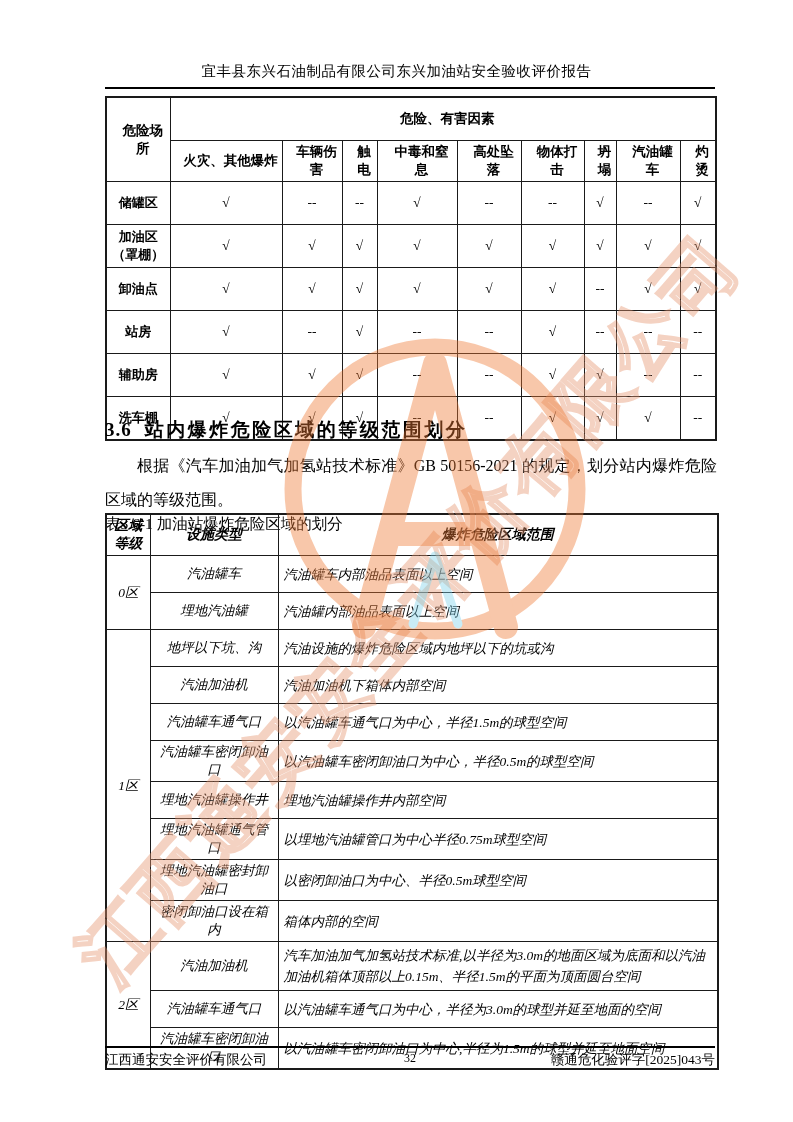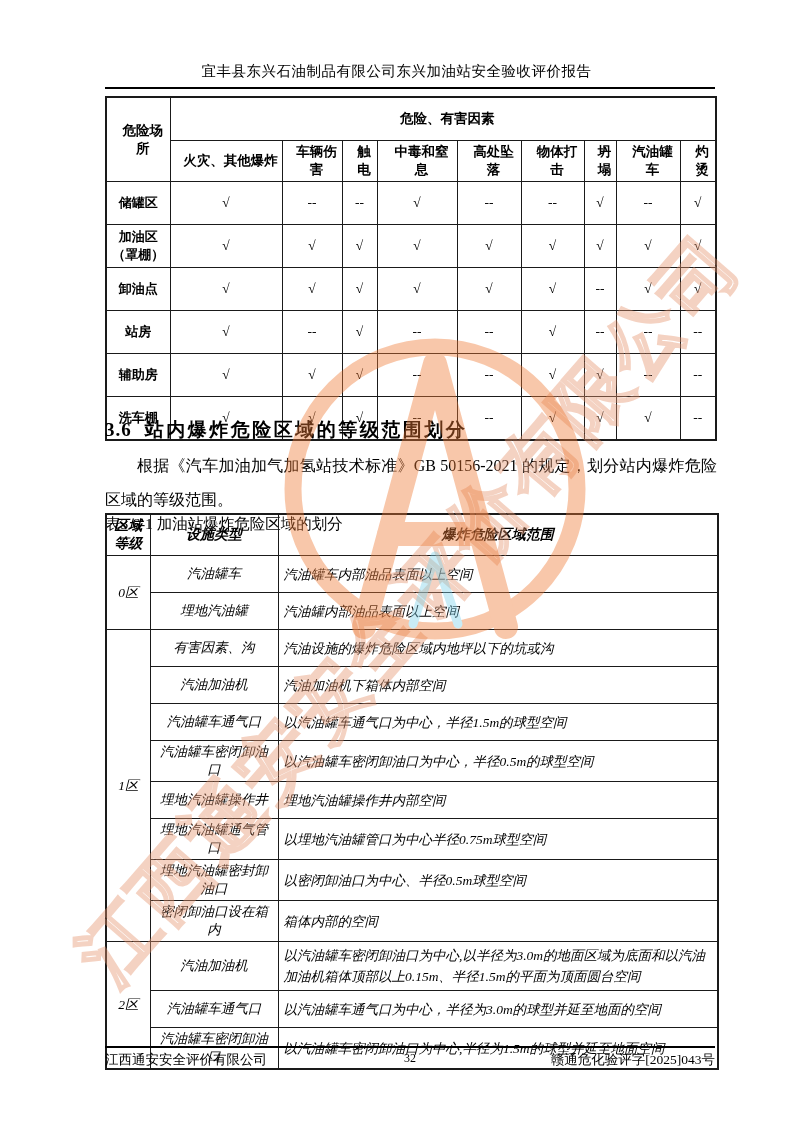--- a/index.html
+++ b/index.html
@@ -200,21 +200,21 @@
             <td rowspan="2">0区</td>
             <td>汽油罐车</td>
             <td class="rng">汽油罐车内部油品表面以上空间</td>
           </tr>
           <tr>
             <td>埋地汽油罐</td>
             <td class="rng">汽油罐内部油品表面以上空间</td>
           </tr>
           <tr>
             <td rowspan="8">1区</td>
-            <td>有害因素、沟</td>
+            <td>地坪以下坑、沟</td>
             <td class="rng">汽油设施的爆炸危险区域内地坪以下的坑或沟</td>
           </tr>
           <tr>
             <td>汽油加油机</td>
             <td class="rng">汽油加油机下箱体内部空间</td>
           </tr>
           <tr>
             <td>汽油罐车通气口</td>
             <td class="rng">以汽油罐车通气口为中心，半径1.5m的球型空间</td>
           </tr>
@@ -234,21 +234,21 @@
             <td>埋地汽油罐密封卸油口</td>
             <td class="rng">以密闭卸油口为中心、半径0.5m球型空间</td>
           </tr>
           <tr>
             <td>密闭卸油口设在箱内</td>
             <td class="rng">箱体内部的空间</td>
           </tr>
           <tr>
             <td rowspan="3">2区</td>
             <td>汽油加油机</td>
-            <td class="rng">以汽油罐车密闭卸油口为中心,以半径为3.0m的地面区域为底面和以汽油加油机箱体顶部以上0.15m、半径1.5m的平面为顶面圆台空间</td>
+            <td class="rng">汽车加油加气加氢站技术标准,以半径为3.0m的地面区域为底面和以汽油加油机箱体顶部以上0.15m、半径1.5m的平面为顶面圆台空间</td>
           </tr>
           <tr>
             <td>汽油罐车通气口</td>
             <td class="rng">以汽油罐车通气口为中心，半径为3.0m的球型并延至地面的空间</td>
           </tr>
           <tr>
             <td>汽油罐车密闭卸油口</td>
             <td class="rng">以汽油罐车密闭卸油口为中心,半径为1.5m的球型并延至地面空间</td>
           </tr>
         </tbody>

